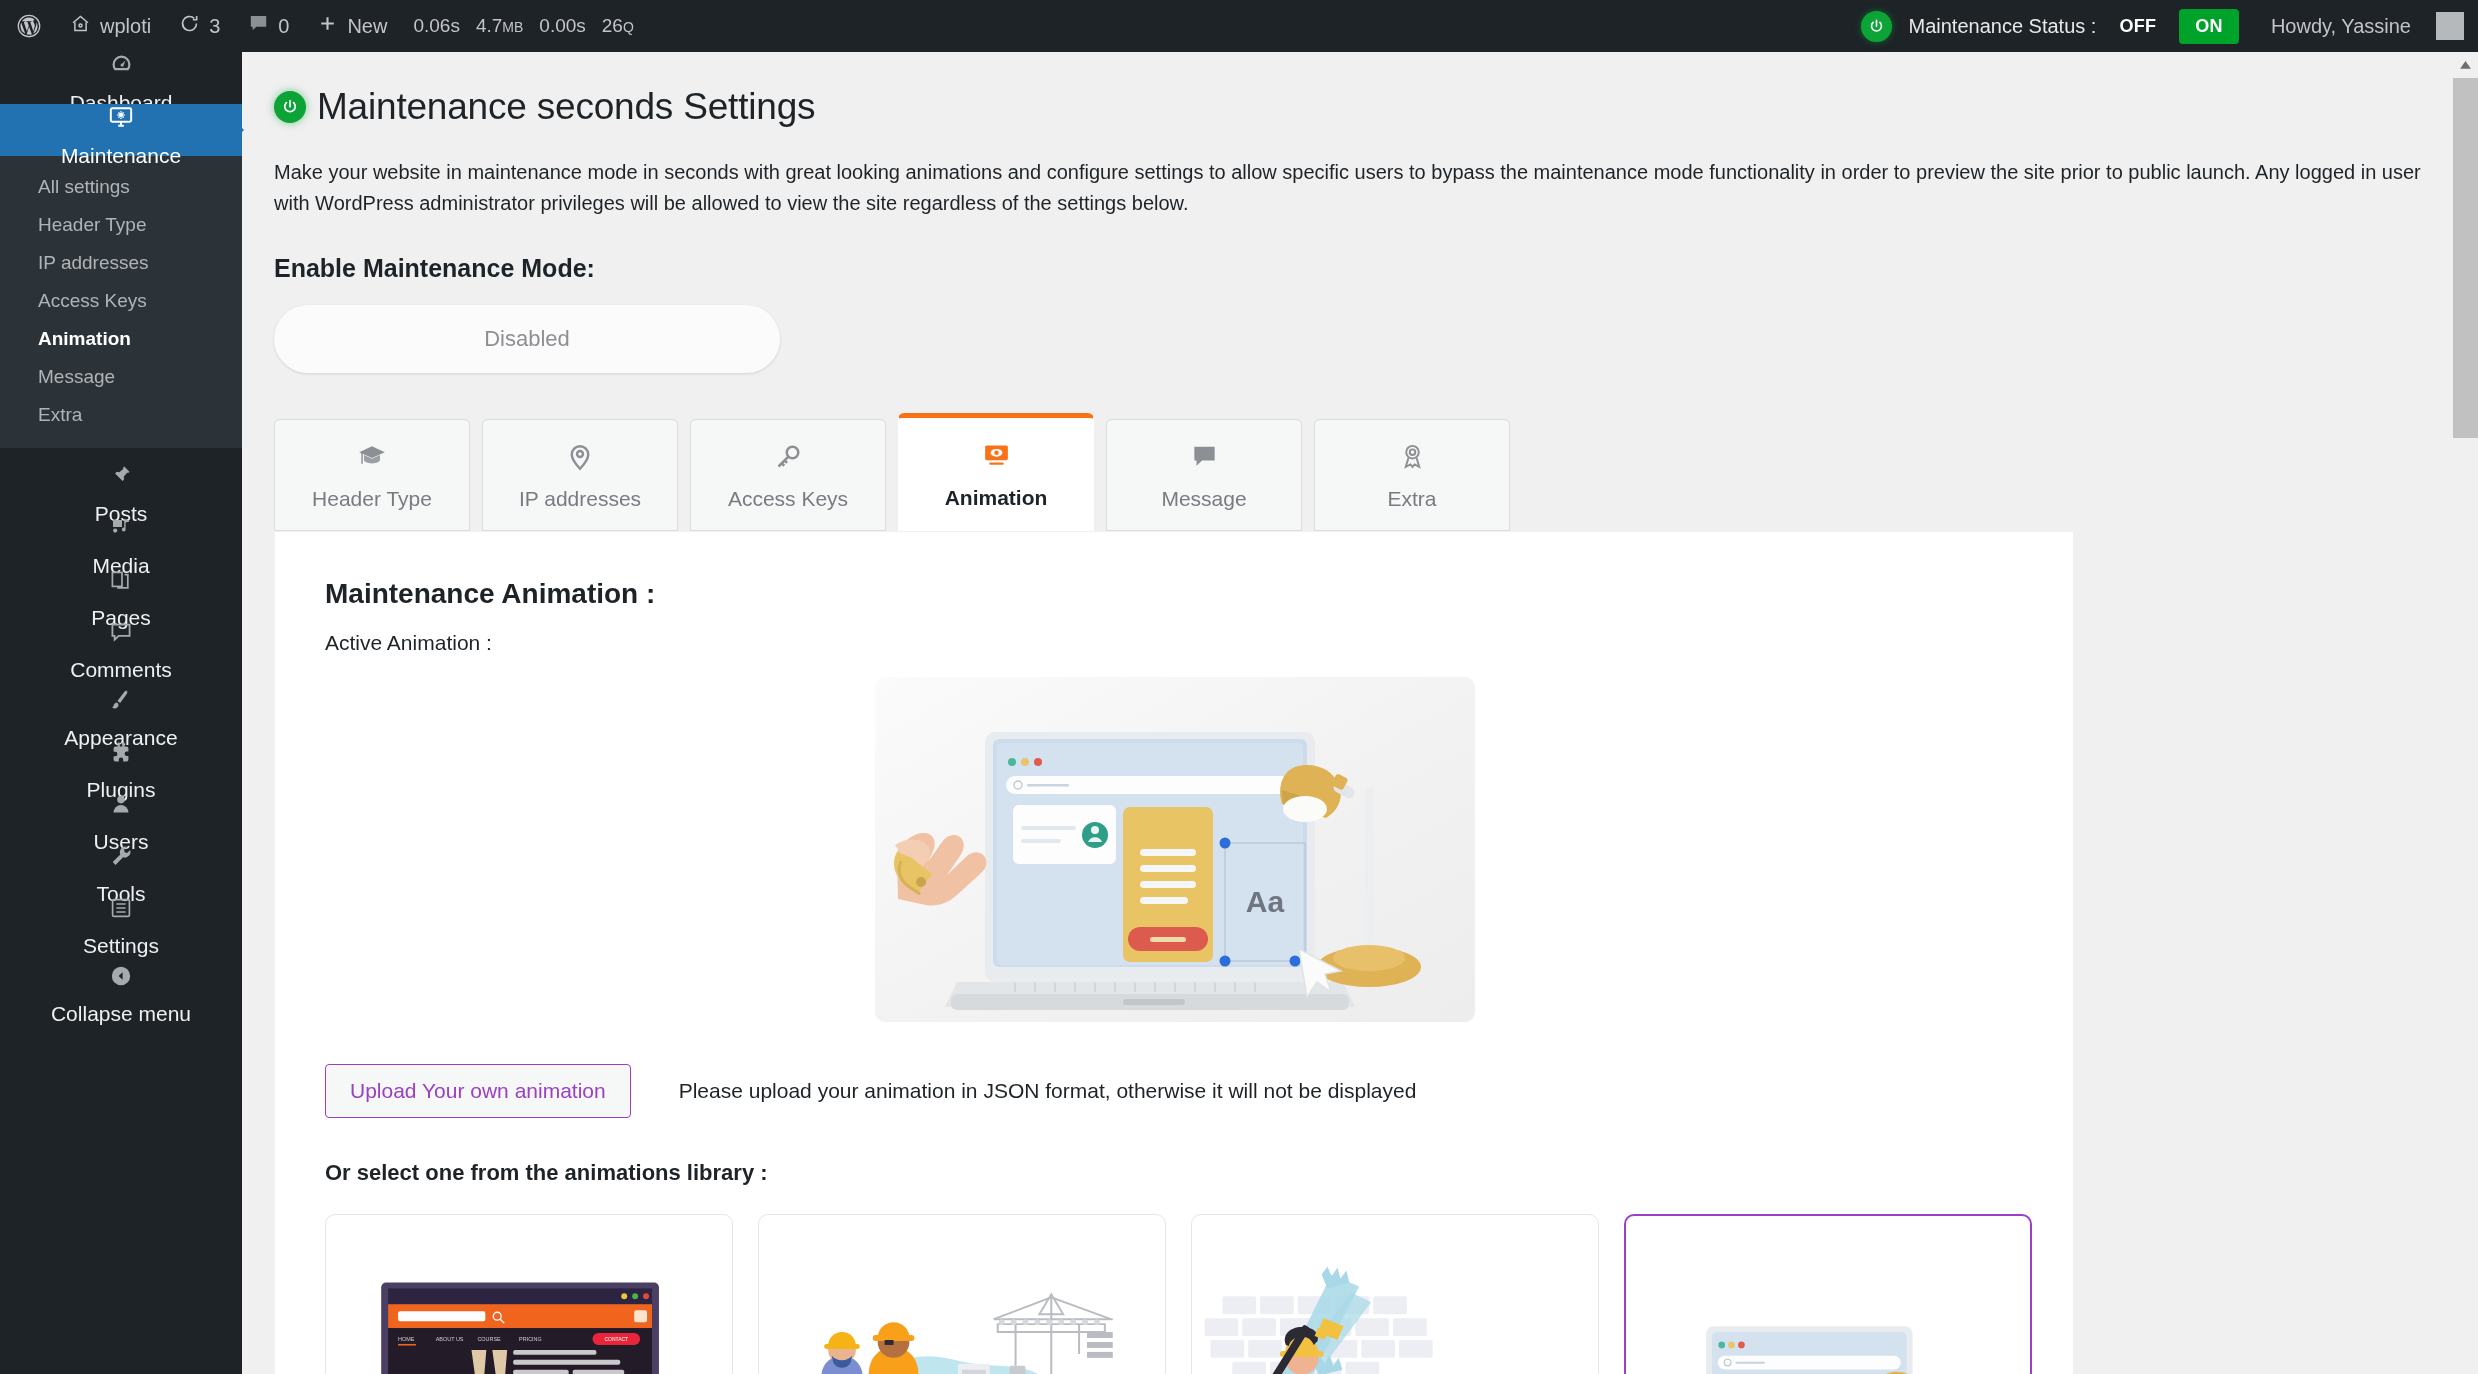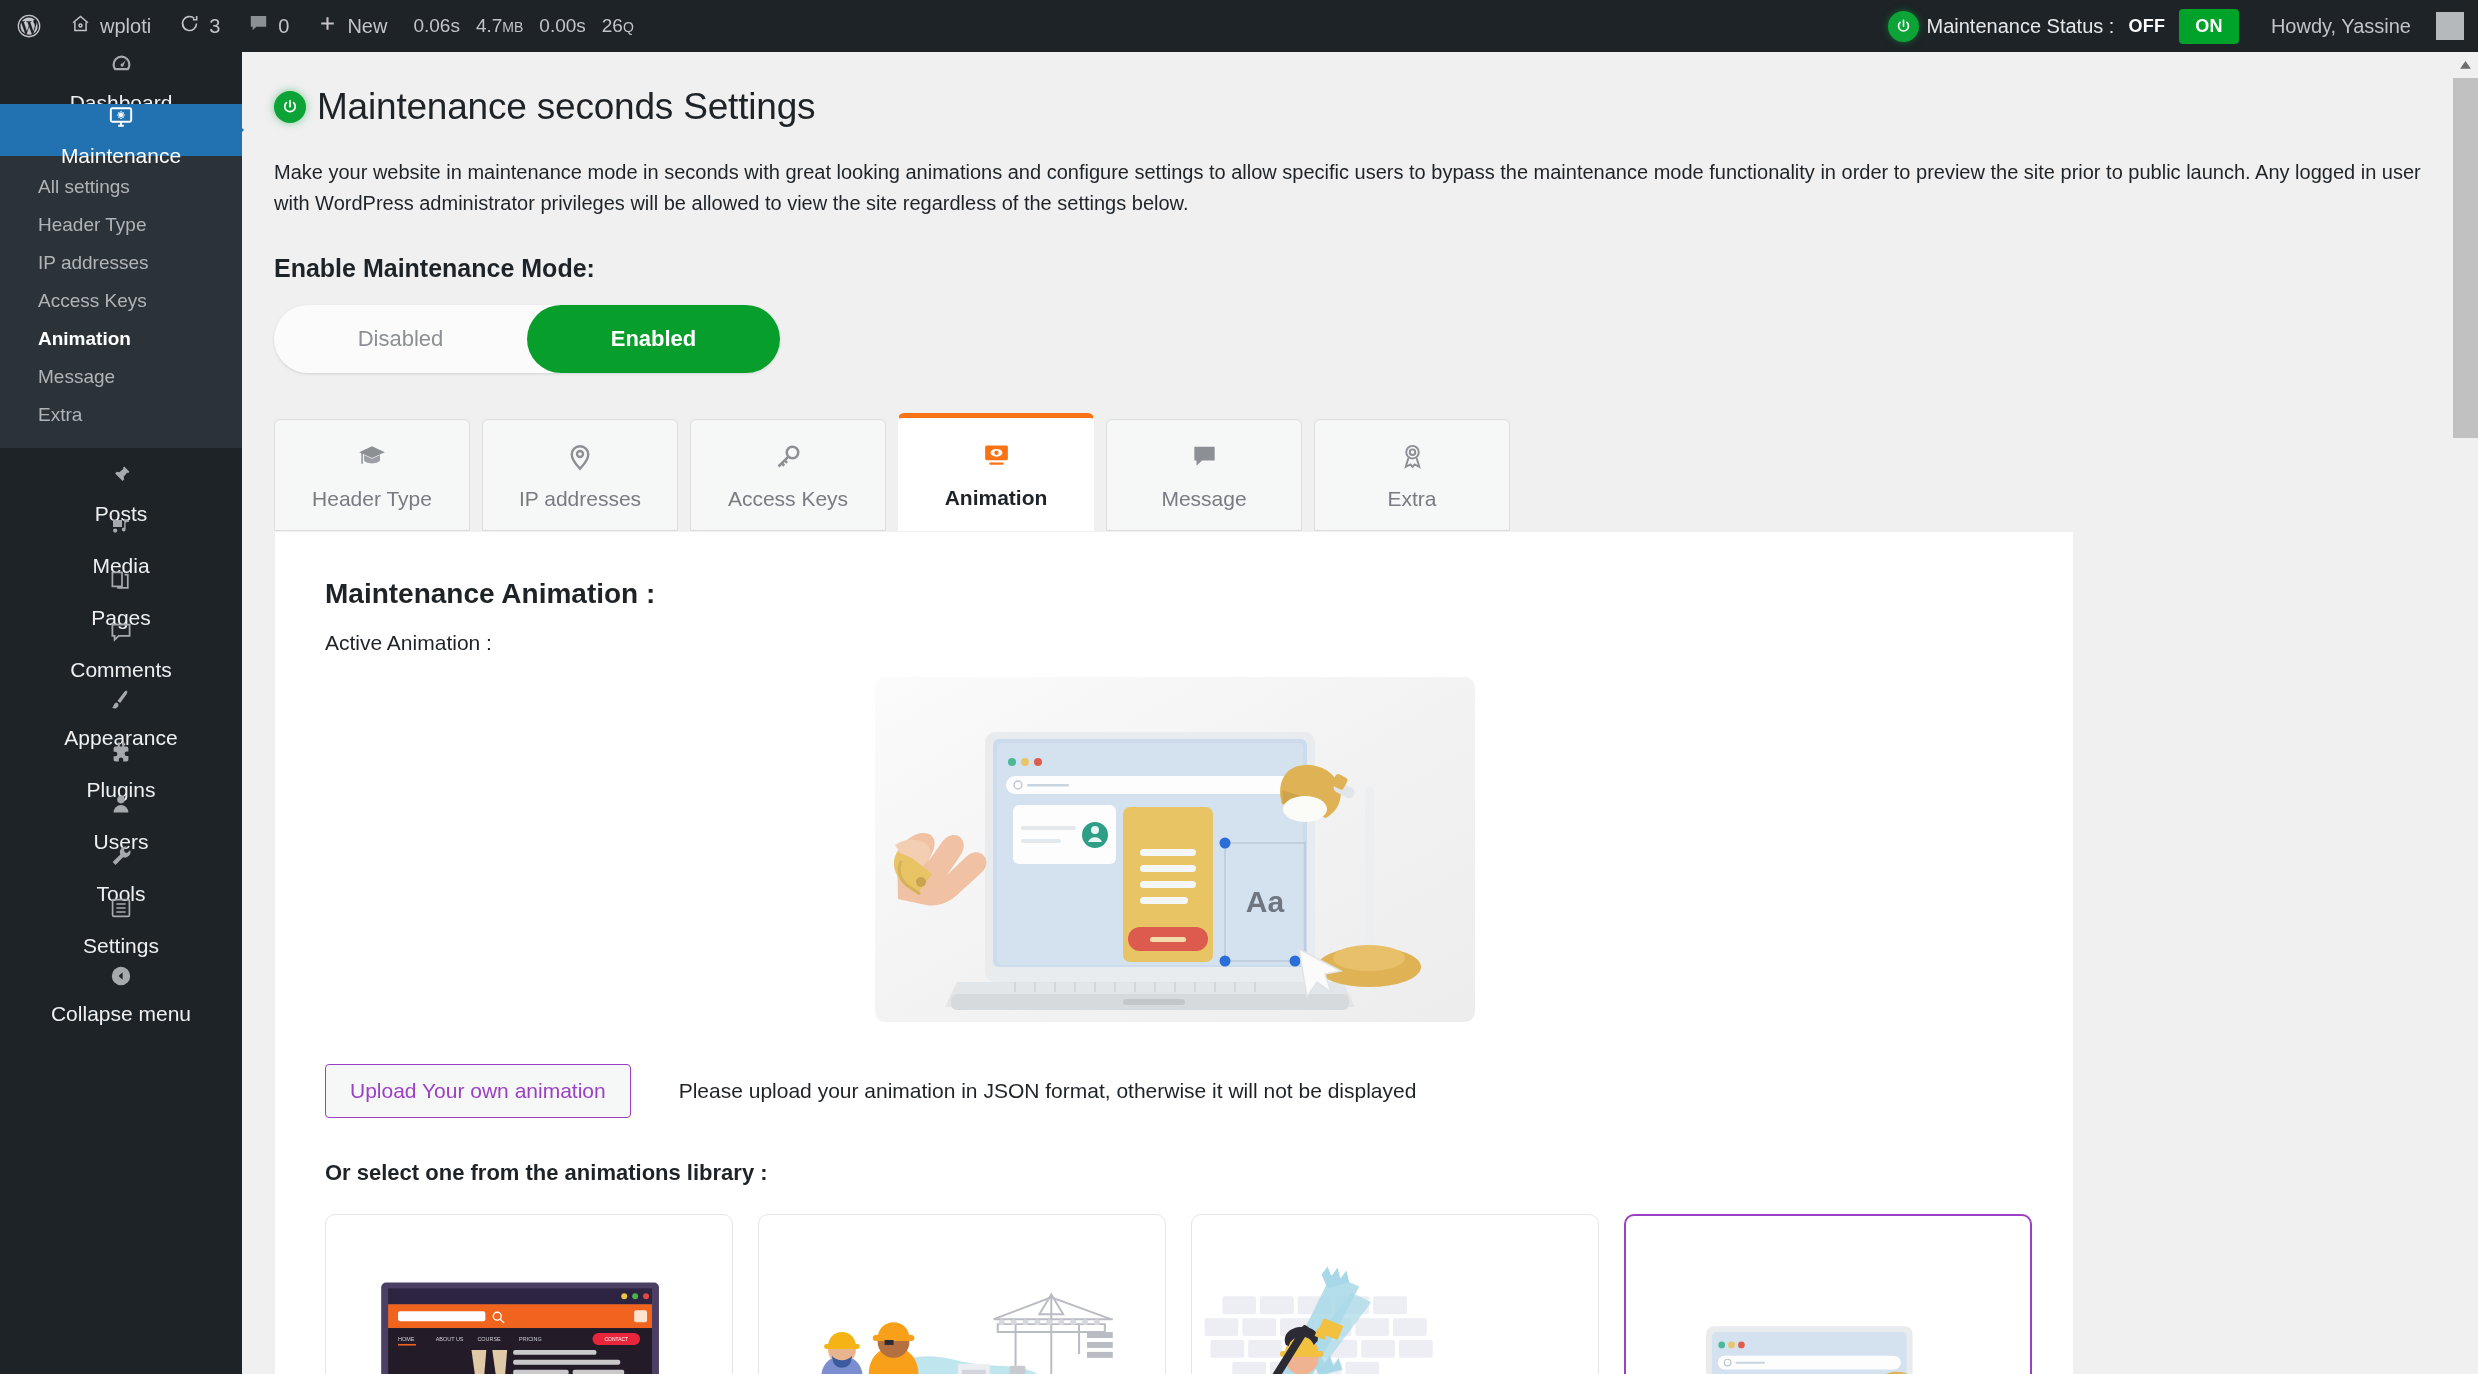--- a/index.html
+++ b/index.html
@@ -27,21 +27,21 @@
     color: #c3c4c7; white-space: nowrap;
   }
   .ab-item:first-child { padding-left: 16px; }
   .ab-sep { flex: 1; }
   .wp-logo svg { display: block; }
   .ab-num { color: #c3c4c7; }
   .ab-perf { display: flex; align-items: center; gap: 16px; padding: 0 12px; font-size: 19px; }
   .ab-perf .unit { font-size: 14px; }
   .ab-right { display: flex; align-items: center; height: 52px; }
   .maint-status {
-    display: flex; align-items: center; gap: 8px;
+    display: flex; align-items: center; gap: 17px;
     padding: 0 14px; font-size: 20px; color: #e8e8e9;
   }
   .power-badge {
     width: 31px; height: 31px; border-radius: 50%;
     background: #0ca337;
     display: flex; align-items: center; justify-content: center;
     box-shadow: 0 0 7px rgba(12,163,55,.55);
   }
   .st-off { font-size: 18px; font-weight: bold; color: #ffffff; padding: 0 6px; letter-spacing: .3px; }
   .st-on {
@@ -439,21 +439,20 @@
       </span>
       <span>Maintenance seconds Settings</span>
     </div>
 
     <div class="page-desc">Make your website in maintenance mode in seconds with great looking animations and configure settings to allow specific users to bypass the maintenance mode functionality in order to preview the site prior to public launch. Any logged in user with WordPress administrator privileges will be allowed to view the site regardless of the settings below.</div>
 
     <div class="section-label">Enable Maintenance Mode:</div>
 
     <div class="mode-toggle">
       <div class="mode-opt">Disabled</div>
-      <div class="mode-opt active">Enabled</div>
     </div>
 
     <div class="tabs">
 
       <div class="tab">
         <span class="t-icon">
           <svg width="32" height="32" viewBox="0 0 24 24" fill="#8c8f94">
             <path d="M12 4 2.4 8.4 12 12.8l9.6-4.4z"></path>
             <path d="M6 10.5v3.6c0 1.5 2.7 2.7 6 2.7s6-1.2 6-2.7v-3.6l-6 2.8z" opacity=".85"></path>
             <path d="M4 8v9h1.1V8z"></path>

